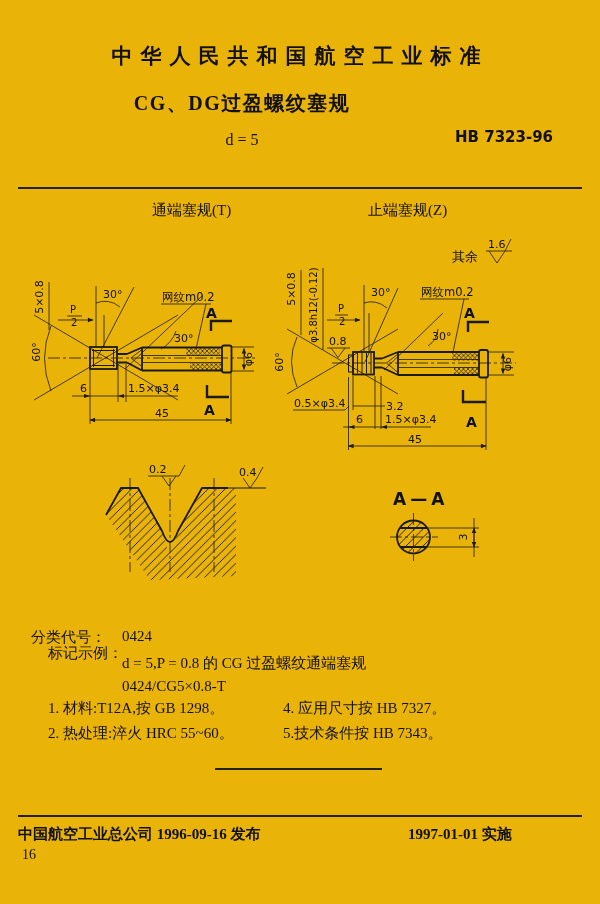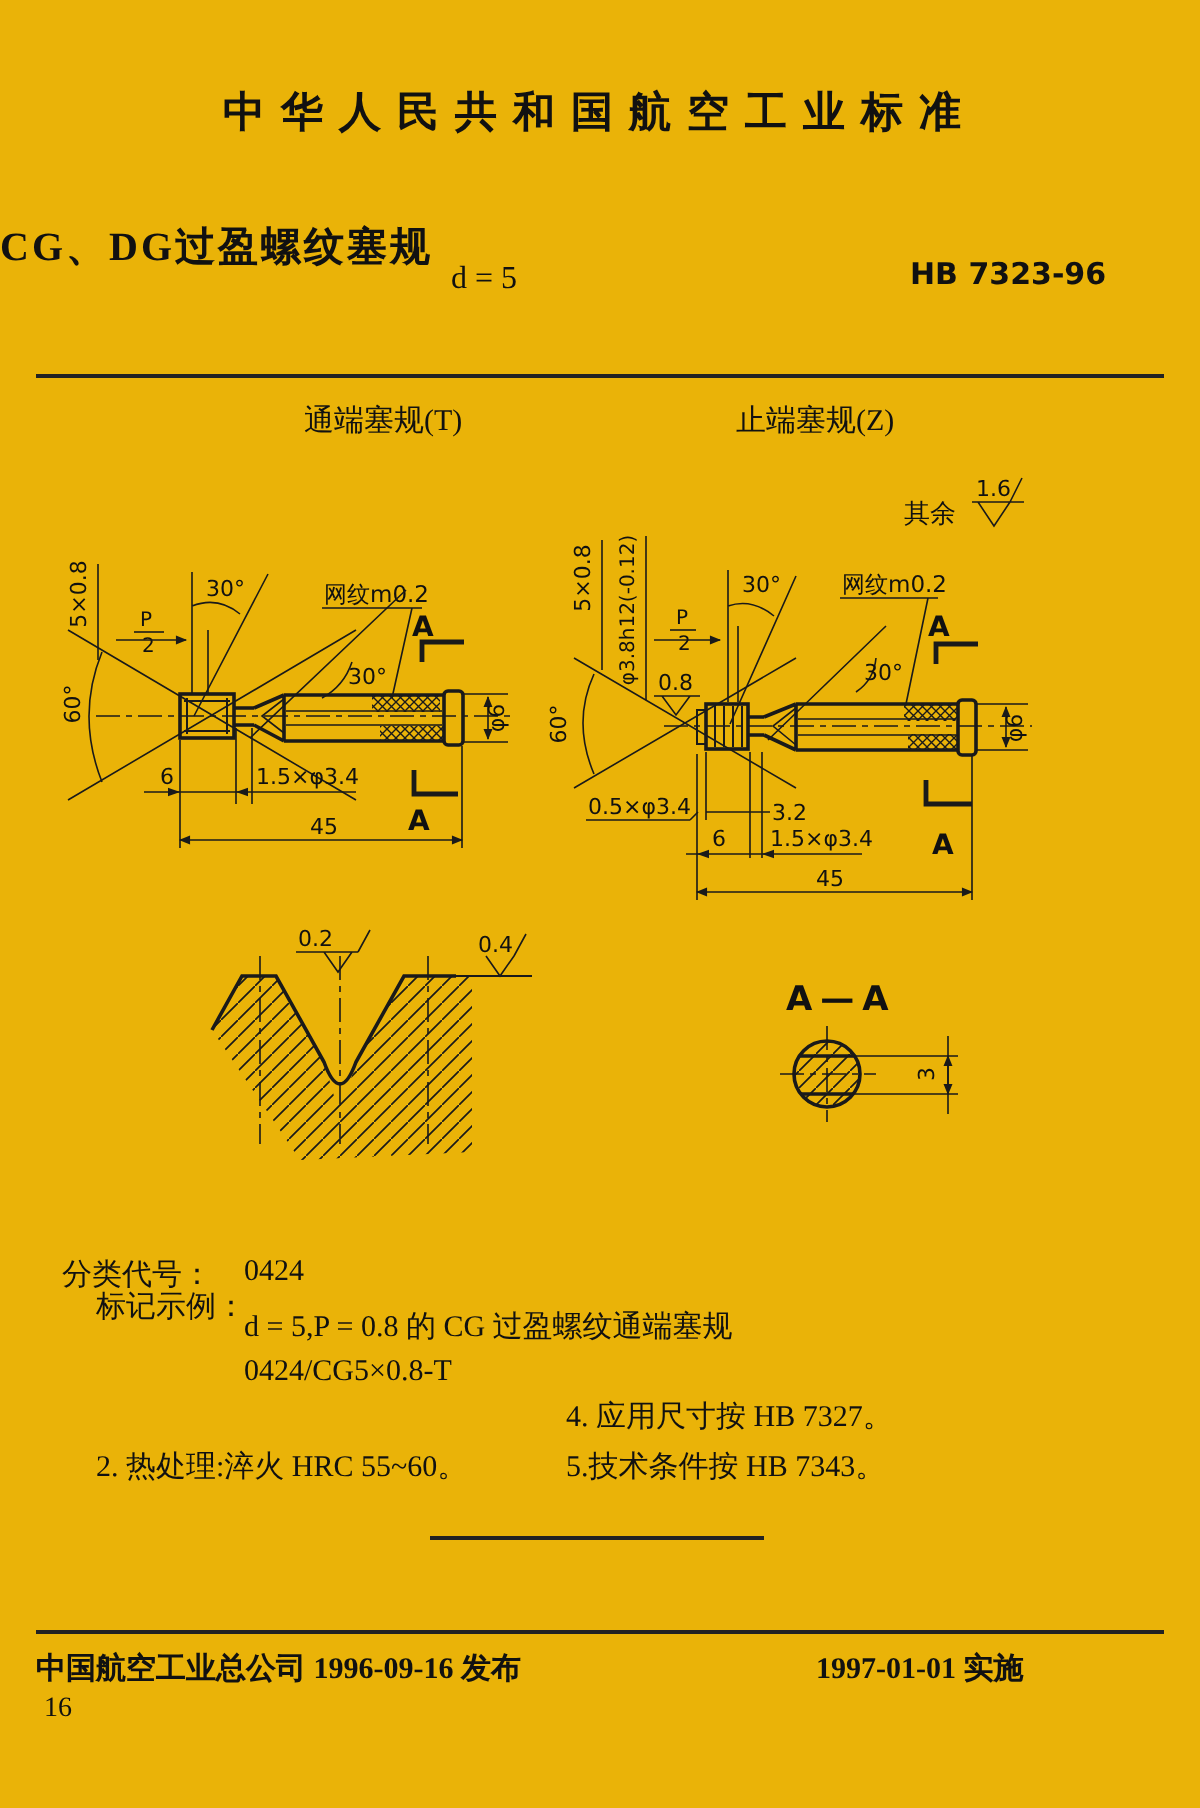--- a/index.html
+++ b/index.html
@@ -2,21 +2,21 @@
 <html><head>
 <meta charset="utf-8">
 <style>
   html,body{margin:0;padding:0;background:#888;}
   #page{
     position:relative;width:600px;height:904px;background:#eab308;
     font-family:"Liberation Serif","DejaVu Serif",serif;color:#111;overflow:hidden;
   }
   .abs{position:absolute;}
   .std-title{top:42px;left:0;width:100%;text-align:center;font-size:21px;font-weight:bold;letter-spacing:8px;}
-  .prod-title{top:90px;left:0;width:484px;font-size:20px;font-weight:bold;letter-spacing:1.5px;margin-top:20px;}
+  .prod-title{top:90px;left:0;width:484px;text-align:center;font-size:20px;font-weight:bold;letter-spacing:1.5px;}
   .spec{top:131px;left:0;width:484px;text-align:center;font-size:16px;}
   .hb-num{top:128px;left:455px;font-size:15px;font-weight:bold;font-family:"DejaVu Sans",sans-serif;}
   .rule{background:#222;height:1.5px;}
   .view-label{top:201px;font-size:15px;}
   .body-line{font-size:15px;}
   .note{font-size:15px;}
   .footer-text{font-size:15px;font-weight:bold;}
   .page-num{top:847px;left:22px;font-size:14px;}
   svg text{font-family:"DejaVu Sans",sans-serif;fill:#111;}
   .lbl{font-size:11px;}
@@ -214,20 +214,21 @@
       <text class="lbl" text-anchor="middle" transform="rotate(-90 467 537)" x="467" y="537">3</text>
     </g>
   </svg>
 
   <div class="abs body-line" style="top:628px;left:31px;">分类代号：</div>
   <div class="abs body-line" style="top:628px;left:122px;text-align:right;">0424</div>
   <div class="abs body-line" style="top:644px;left:48px;">标记示例：</div>
   <div class="abs body-line" style="top:654px;left:122px;">d = 5,P = 0.8 的 CG 过盈螺纹通端塞规</div>
   <div class="abs body-line" style="top:678px;left:122px;">0424/CG5×0.8-T</div>
 
+  <div class="abs note" style="top:699px;left:48px;">1. 材料:T12A,按 GB 1298。</div>
   <div class="abs note" style="top:724px;left:48px;">2. 热处理:淬火 HRC 55~60。</div>
   <div class="abs note" style="top:699px;left:283px;">4. 应用尺寸按 HB 7327。</div>
   <div class="abs note" style="top:724px;left:283px;">5.技术条件按 HB 7343。</div>
 
   <div class="abs rule" style="top:768px;left:215px;width:167px;"></div>
 
   <div class="abs rule" style="top:815px;left:18px;width:564px;"></div>
   <div class="abs footer-text" style="top:825px;left:18px;">中国航空工业总公司 1996-09-16 发布</div>
   <div class="abs footer-text" style="top:825px;left:408px;">1997-01-01 实施</div>
   <div class="abs page-num">16</div>

